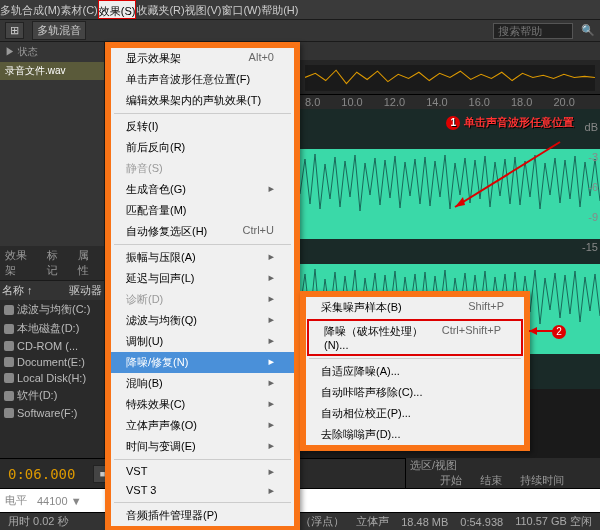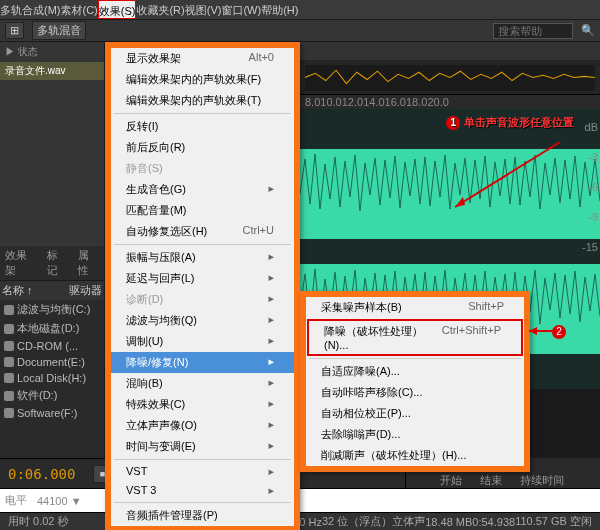--- a/index.html
+++ b/index.html
@@ -28,38 +28,38 @@
 .menu-item.highlight{background:#4a90d9;color:#fff}
 .menu-sep{height:1px;background:#ccc;margin:2px 3px}
 .menu-arrow{color:#666}
 .menu-item.highlight .menu-arrow{color:#fff}
 .menu2{left:195px;top:249px;width:230px}
 .menu2 .menu-item.boxed{border:2px solid #d00;margin:1px}
 .waveform-area{position:absolute;left:195px;top:0;right:0;bottom:0;background:#1a1a1a}
 .wave-toolbar{height:18px;background:#333;display:flex;align-items:center;gap:5px;padding:0 5px}
 .wave-minimap{height:35px;background:#252525;position:relative;border-bottom:1px solid #000}
 .wave-minimap-inner{position:absolute;left:5px;right:5px;top:5px;bottom:5px}
-.wave-ruler{height:14px;background:#2a2a2a;display:flex;font-size:9px;color:#888;align-items:center;padding-left:5px;}
+.wave-ruler{height:14px;background:#2a2a2a;display:flex;font-size:9px;color:#888;align-items:center;padding-left:5px;gap:21px}
 .wave-main{height:280px;background:#1a1a1a;position:relative;overflow:hidden}
 .wave-svg{width:100%;height:100%}
 .db-scale{position:absolute;right:2px;top:70px;font-size:9px;color:#888;line-height:30px;text-align:right}
 .annotation1{position:absolute;right:26px;top:72px;color:#f33;font-size:13px;font-weight:bold;z-index:5;text-shadow:1px 1px 0 #000}
 .badge{display:inline-block;background:#d00;color:#fff;border-radius:50%;width:14px;height:14px;text-align:center;line-height:14px;font-size:10px}
 .arrow1{position:absolute;left:340px;top:95px;z-index:5}
 .arrow2{position:absolute;left:420px;top:283px;z-index:15}
 .badge2{position:absolute;left:447px;top:283px;z-index:16}
 .transport{position:absolute;bottom:42px;left:0;right:0;height:30px;background:#2a2a2a;display:flex;align-items:center;padding:0 8px;gap:3px;border-top:1px solid #000}
 .timecode{color:#d90;font-size:14px;font-family:monospace;margin-right:15px}
 .tbtn{width:18px;height:18px;background:#444;border:1px solid #222;display:flex;align-items:center;justify-content:center;color:#ccc;font-size:9px}
 .tbtn.rec{color:#d33}
 .selection-panel{position:absolute;bottom:42px;right:0;width:195px;height:30px;background:#2a2a2a;font-size:9px;color:#999;padding:0 4px;border-left:1px solid #000}
 .sel-row{display:flex;gap:6px}
 .sel-val{color:#d90;font-family:monospace;font-size:9px}
 .level-meter{position:absolute;bottom:18px;left:0;right:0;height:24px;background:#ffffff;border-top:1px solid #000;display:flex;align-items:center;padding:0 5px;font-size:9px;color:#888}
-.statusbar{position:absolute;bottom:0;left:0;right:0;height:18px;background:#333;display:flex;align-items:center;padding:0 8px;font-size:10px;color:#aaa;border-top:1px solid #000}
+.statusbar{position:absolute;bottom:0;left:0;right:0;height:18px;background:#333;display:flex;align-items:center;padding:0 8px;font-size:10px;color:#aaa;gap:12px;border-top:1px solid #000}
 .statusbar span:first-child{flex:1}
 .effects-menu-red{border:1px solid #d00;padding:1px 5px}
 </style>
 </head>
 <body>
 
 <div class="menubar">
   <span>多轨合成(M)</span>
   <span>素材(C)</span>
   <span class="active effects-menu-red">效果(S)</span>
@@ -165,21 +165,21 @@
           <div>-15</div>
       </div>
     </div>
 
     <div class="menu menu1" id="menu1">
         <div class="menu-item">
           <span>显示效果架</span>
           <span class="menu-arrow">Alt+0</span>
         </div>
         <div class="menu-item">
-          <span>编辑效果架内的声轨效果(F)</span>
+          <span>单击声音波形任意位置(F)</span>
         </div>
         <div class="menu-item">
           <span>编辑效果架内的声轨效果(T)</span>
         </div>
         <div class="menu-sep"></div>
         <div class="menu-item">
           <span>反转(I)</span>
         </div>
         <div class="menu-item">
           <span>前后反向(R)</span>
@@ -267,23 +267,20 @@
           <span>自适应降噪(A)...</span>
         </div>
         <div class="menu-item">
           <span>自动咔嗒声移除(C)...</span>
         </div>
         <div class="menu-item">
           <span>自动相位校正(P)...</span>
         </div>
         <div class="menu-item">
           <span>去除嗡嗡声(D)...</span>
-        </div>
-        <div class="menu-item">
-          <span>削减嘶声（破坏性处理）(H)...</span>
         </div>
       </div>
 
     <div class="annotation1"><span class="badge">1</span> <span>单击声音波形任意位置</span></div>
     <svg class="arrow1" width="120" height="80">
         <path d="M115,5 L10,70" stroke="#d00" stroke-width="2" fill="none"></path>
         <path d="M10,70 L18,60 L20,68 Z" fill="#d00"></path>
       </svg>
     <svg class="arrow2" width="28" height="12">
         <path d="M28,6 L4,6" stroke="#d00" stroke-width="2"></path>

